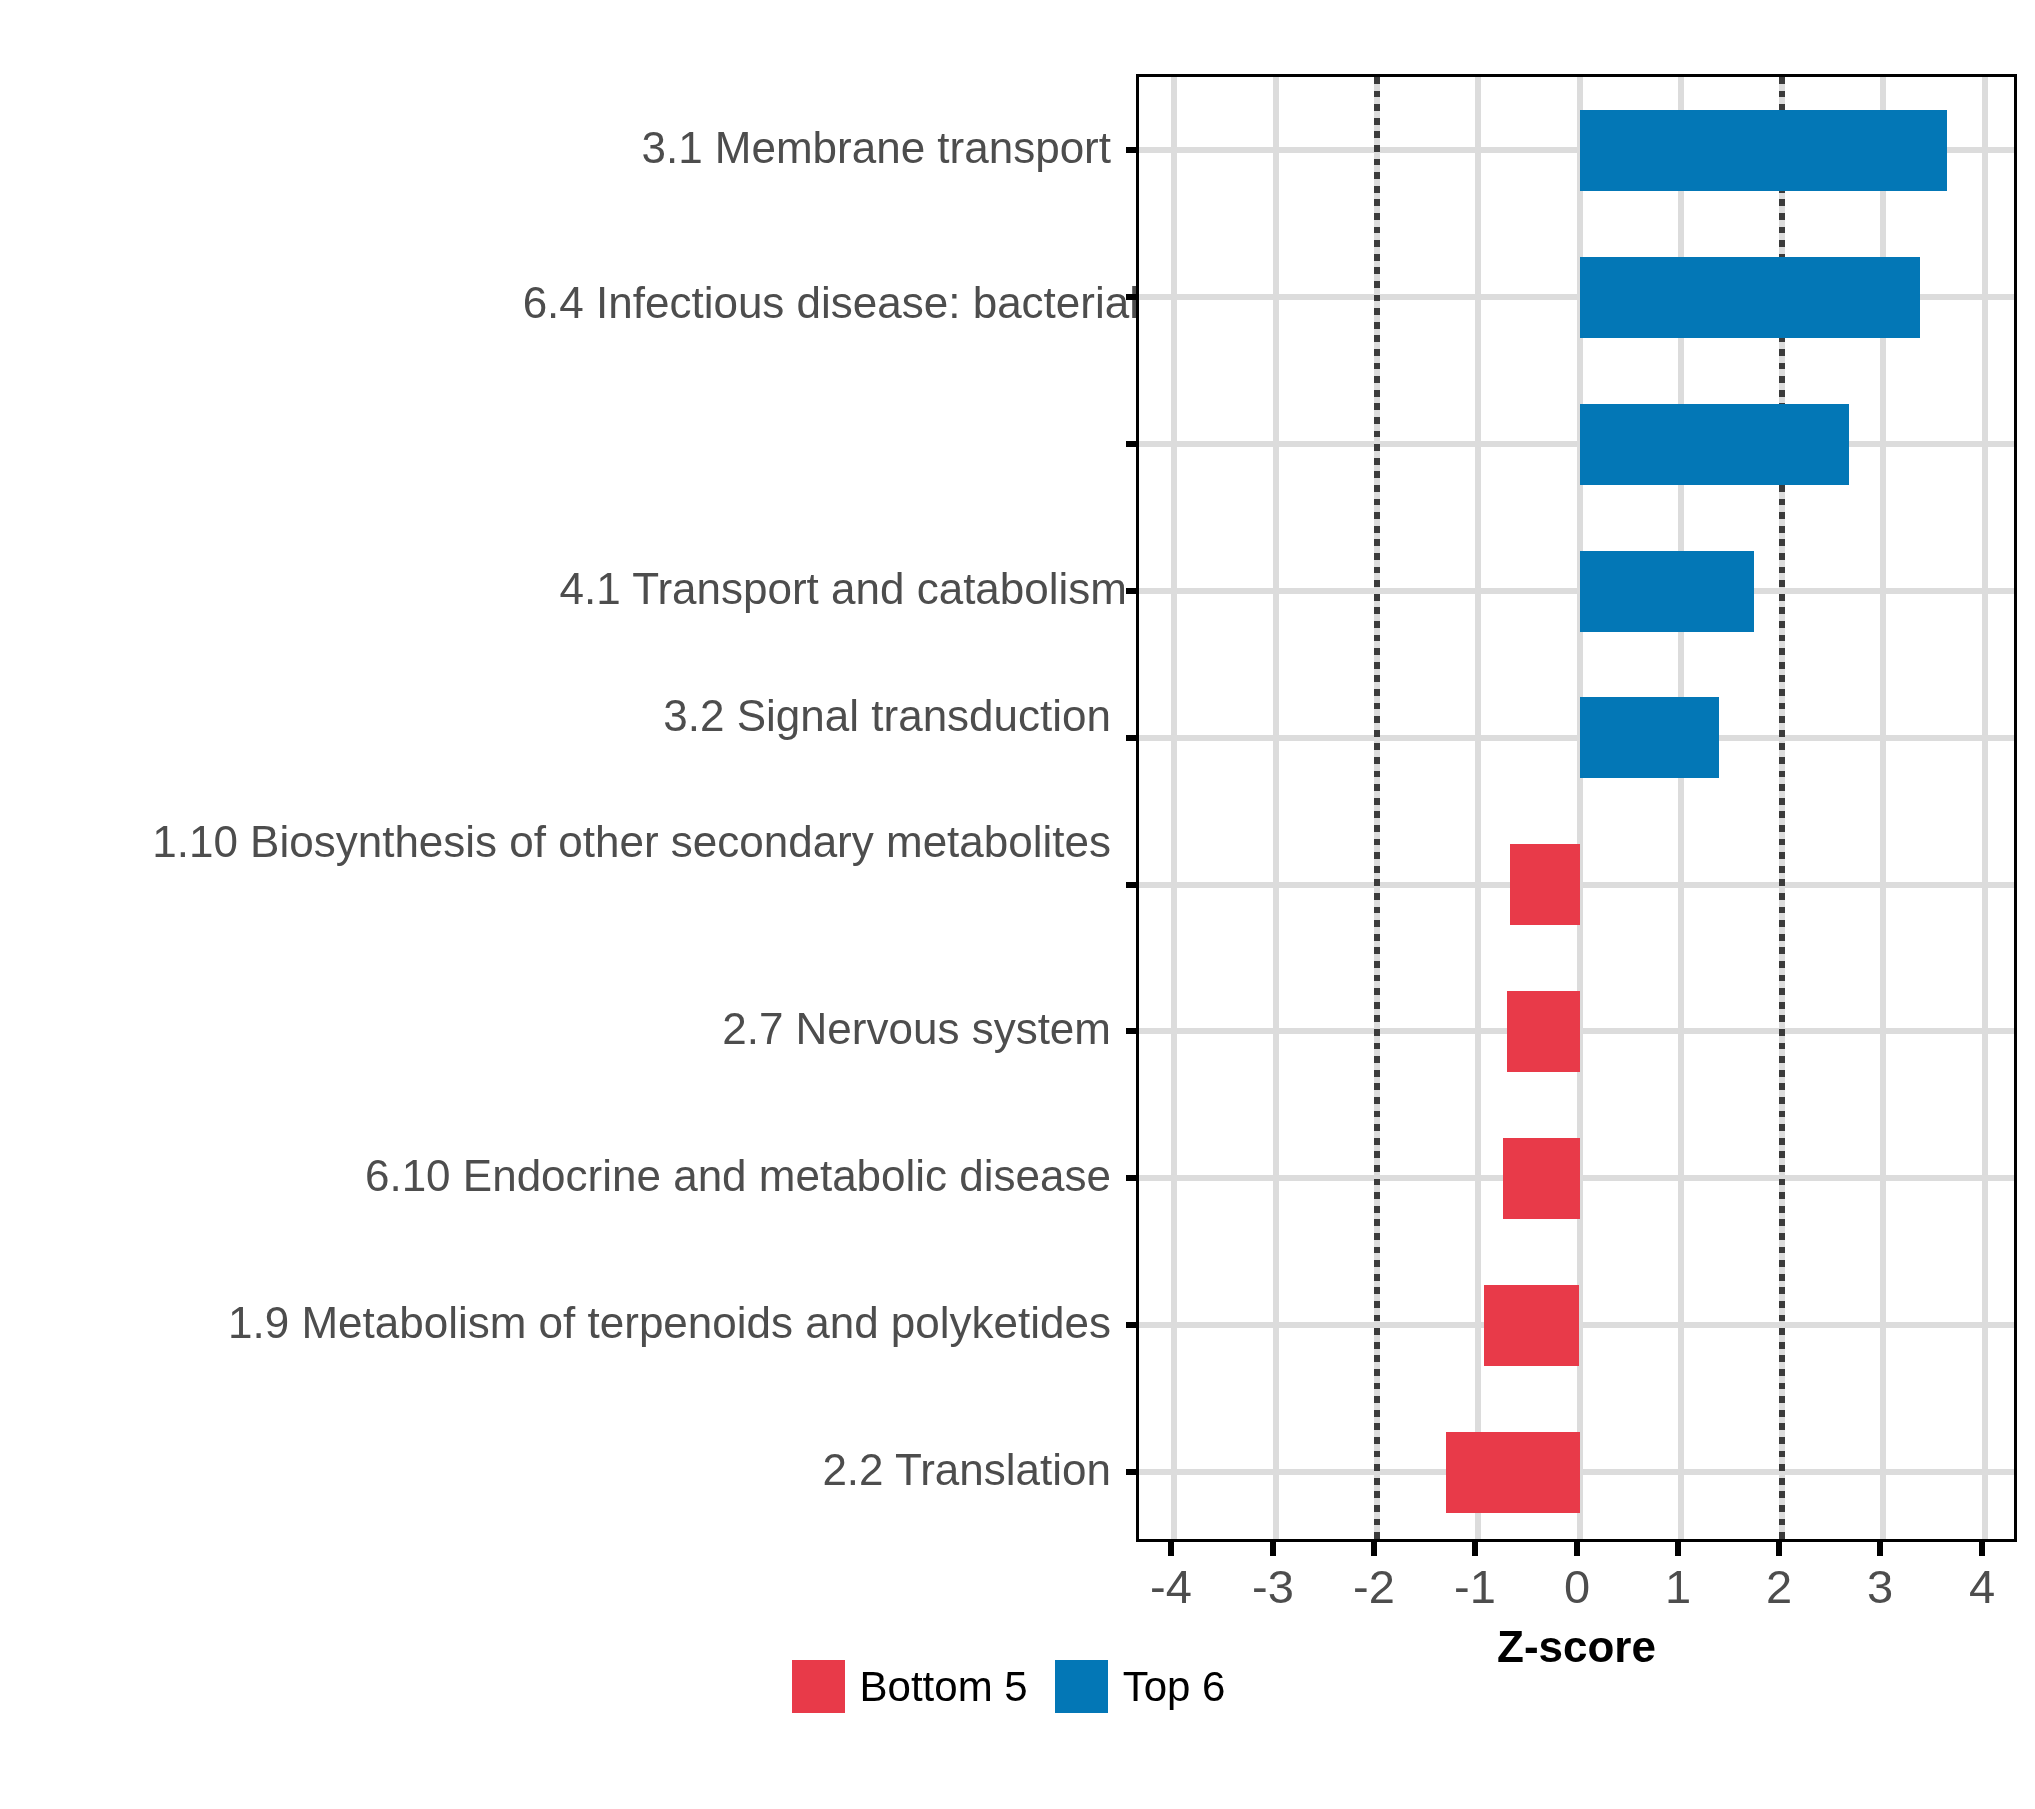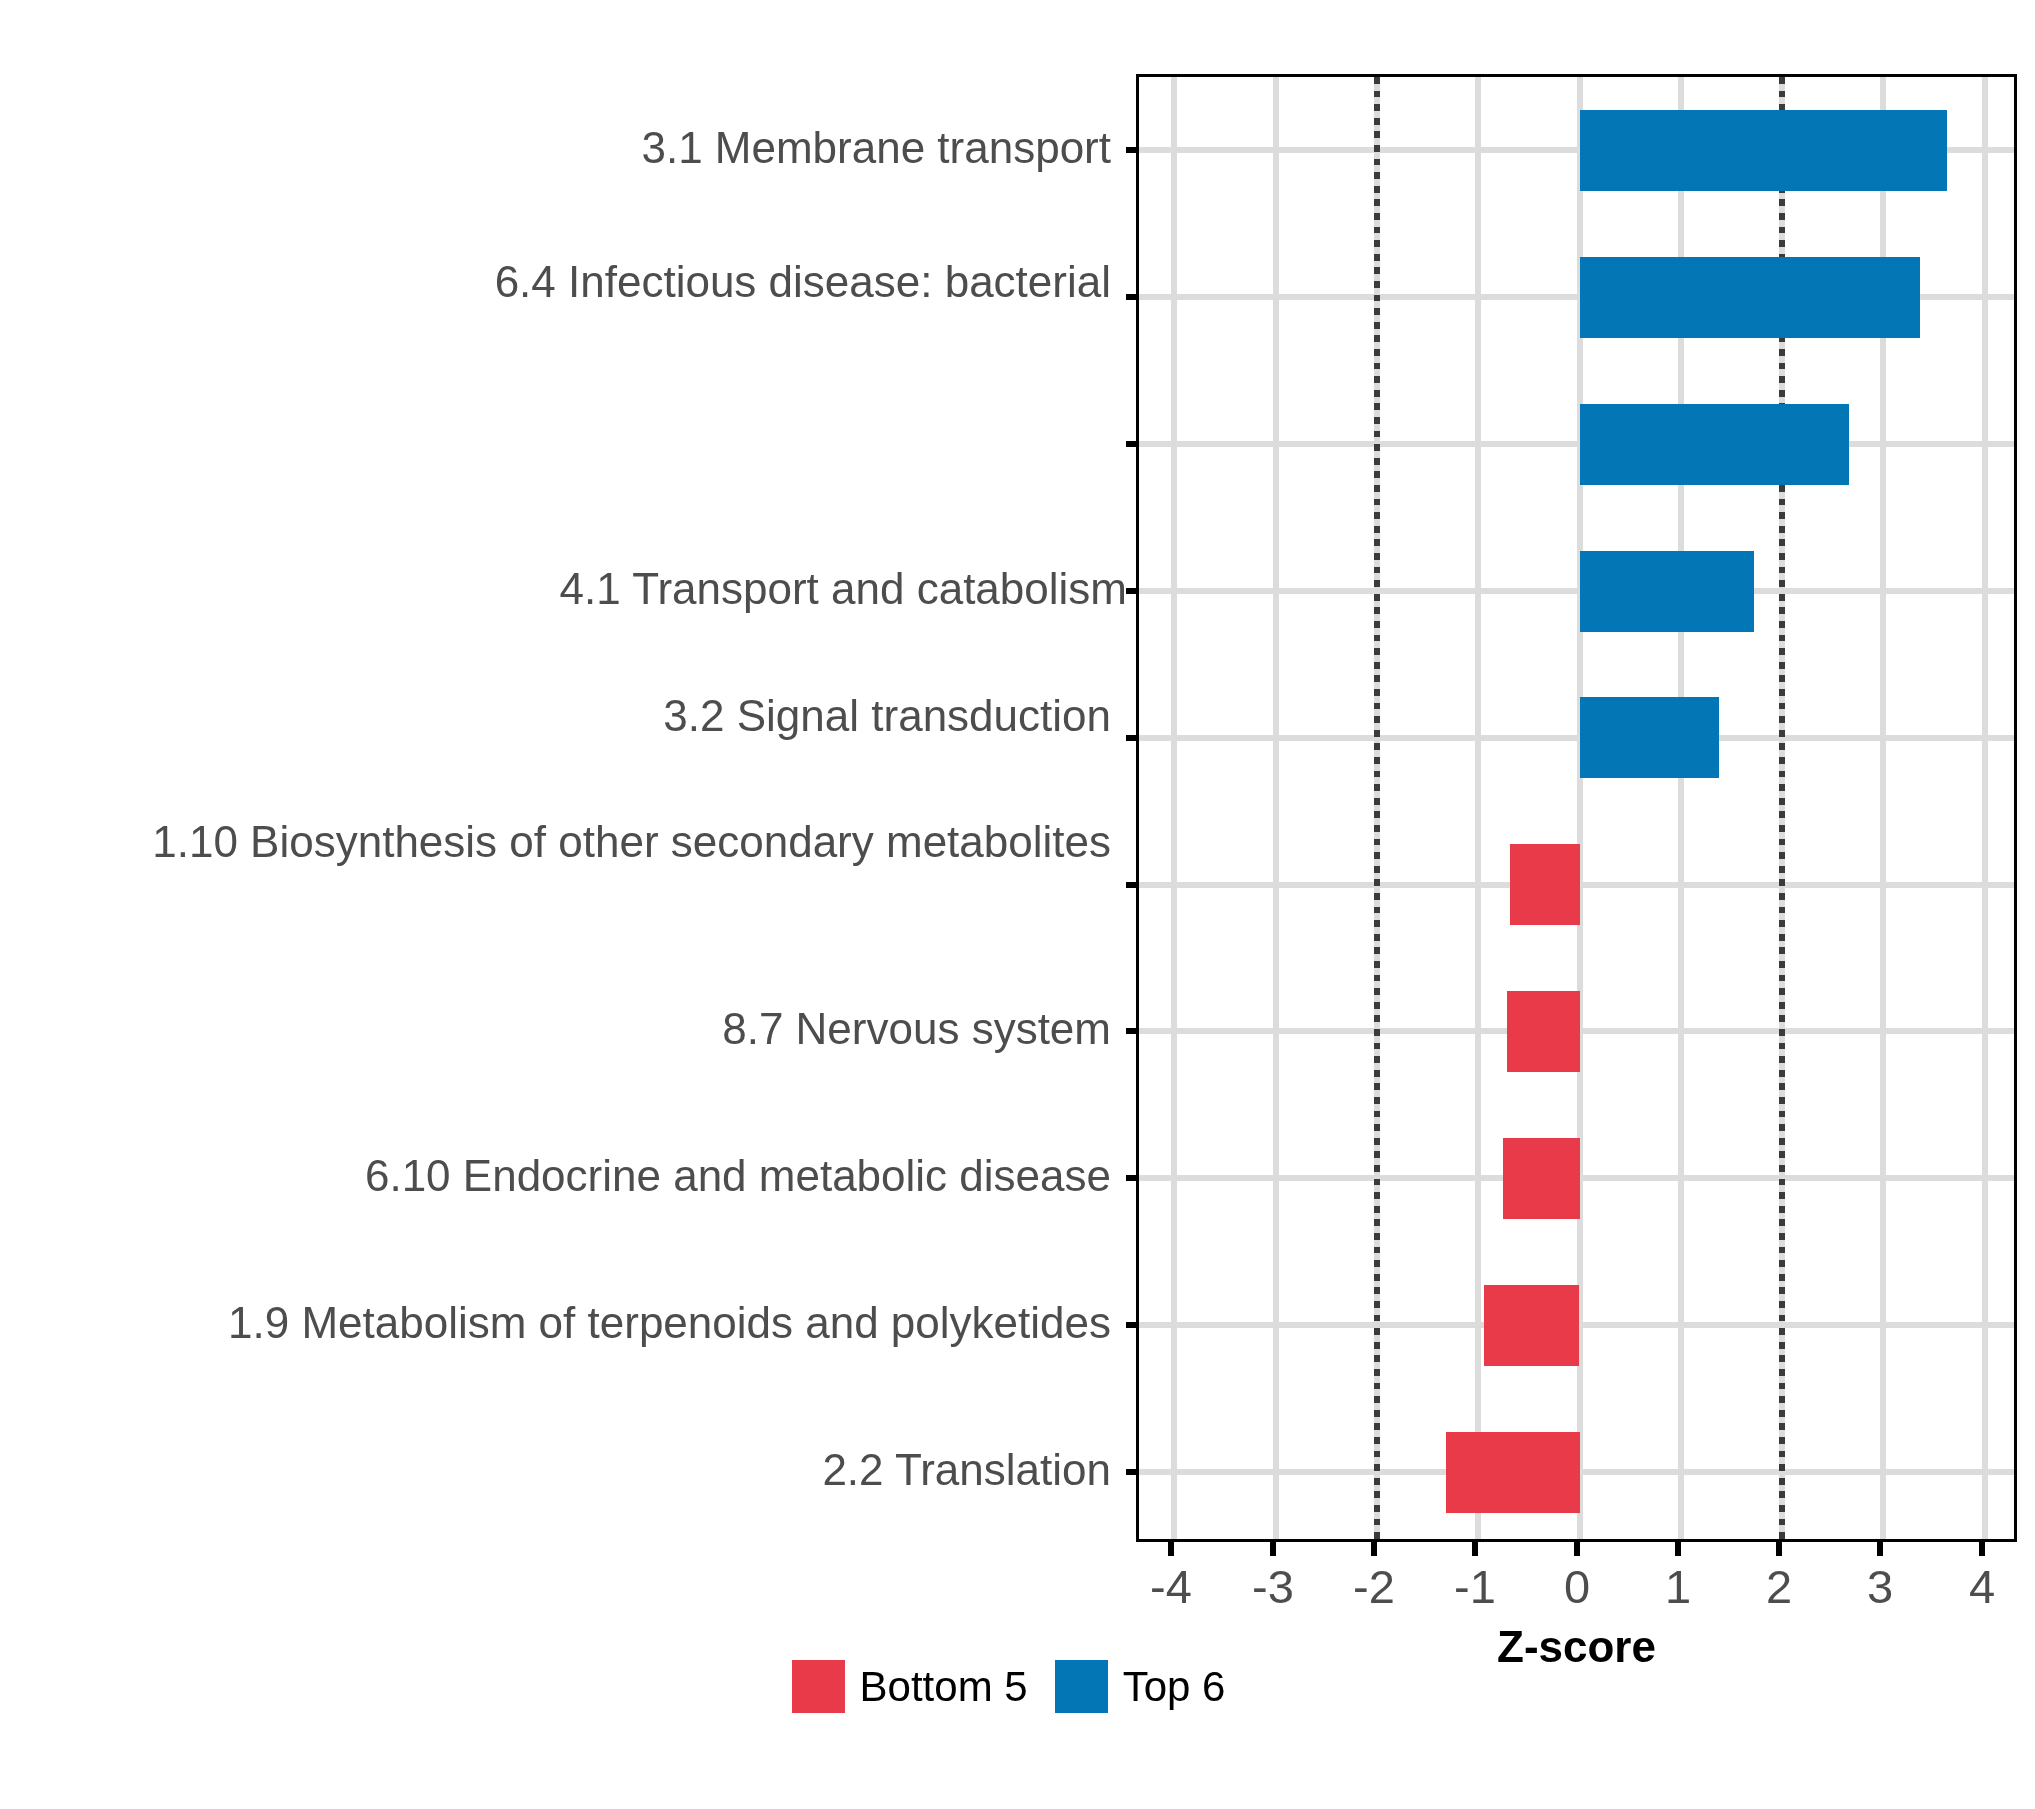--- a/index.html
+++ b/index.html
@@ -173,34 +173,34 @@
 </style>
 </head>
 <body>
 
 <div id="page">
 
   <div id="ylabels">
       <div class="ylabel-row" style="top: 0px;">
         <span class="ylabel-text">3.1 Membrane transport</span>
       </div>
-      <div class="ylabel-row" style="top: 134px;">
+      <div class="ylabel-row" style="top: 155px; margin-left: 28px;">
         <span class="ylabel-text">6.4 Infectious disease: bacterial</span>
       </div>
       <div class="ylabel-row" style="top: 441px; padding-left: 16px;">
         <span class="ylabel-text">4.1 Transport and catabolism</span>
       </div>
       <div class="ylabel-row" style="top: 568px;">
         <span class="ylabel-text">3.2 Signal transduction</span>
       </div>
       <div class="ylabel-row" style="top: 694px; align-items: center;">
         <span class="ylabel-text">1.10 Biosynthesis of other secondary metabolites</span>
       </div>
       <div class="ylabel-row" style="top: 881px;">
-        <span class="ylabel-text">8.7 Nervous system</span>
+        <span class="ylabel-text">2.7 Nervous system</span>
       </div>
       <div class="ylabel-row" style="top: 1028px;">
         <span class="ylabel-text">6.10 Endocrine and metabolic disease</span>
       </div>
       <div class="ylabel-row" style="top: 1175px;">
         <span class="ylabel-text">1.9 Metabolism of terpenoids and polyketides</span>
       </div>
       <div class="ylabel-row" style="top: 1322px;">
         <span class="ylabel-text">2.2 Translation</span>
       </div>

